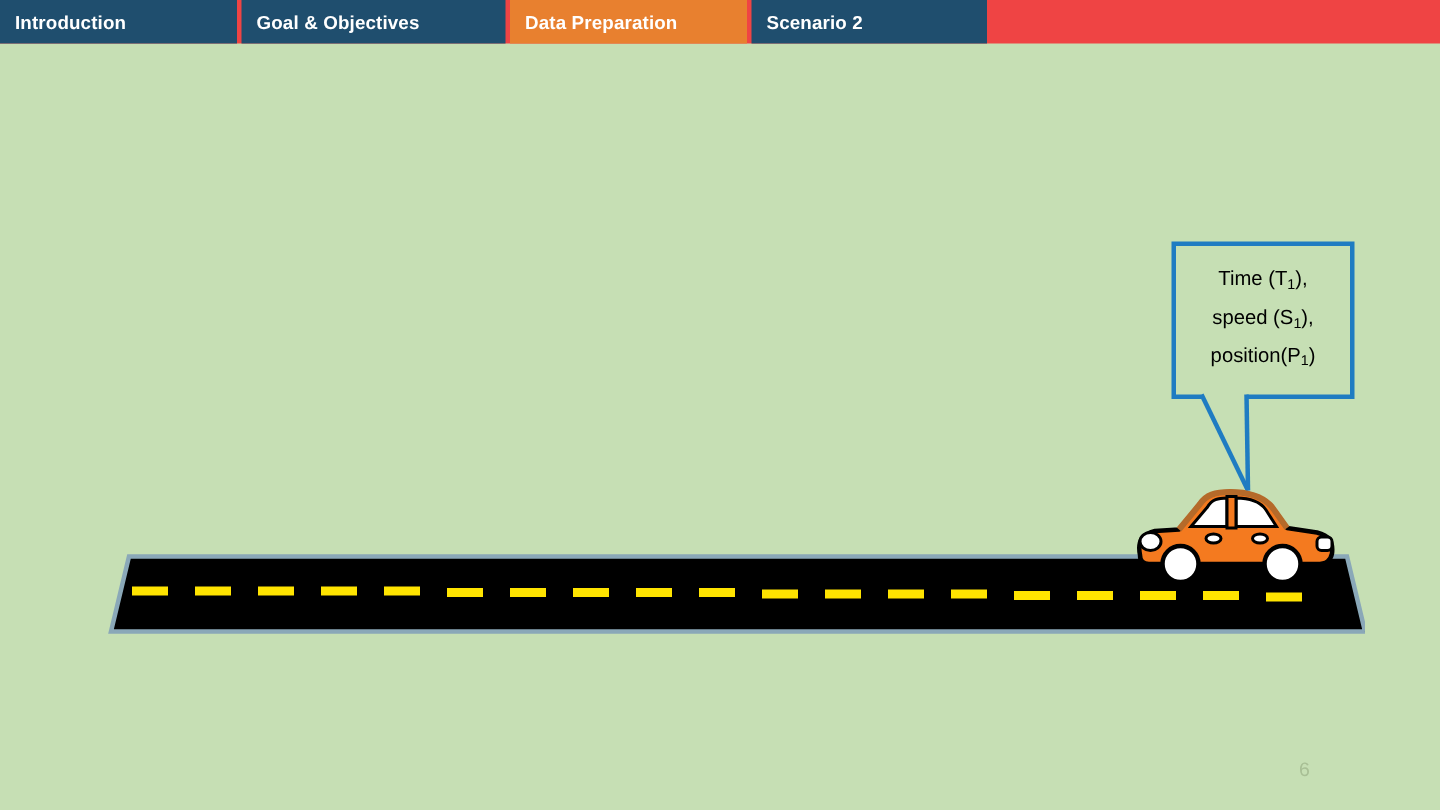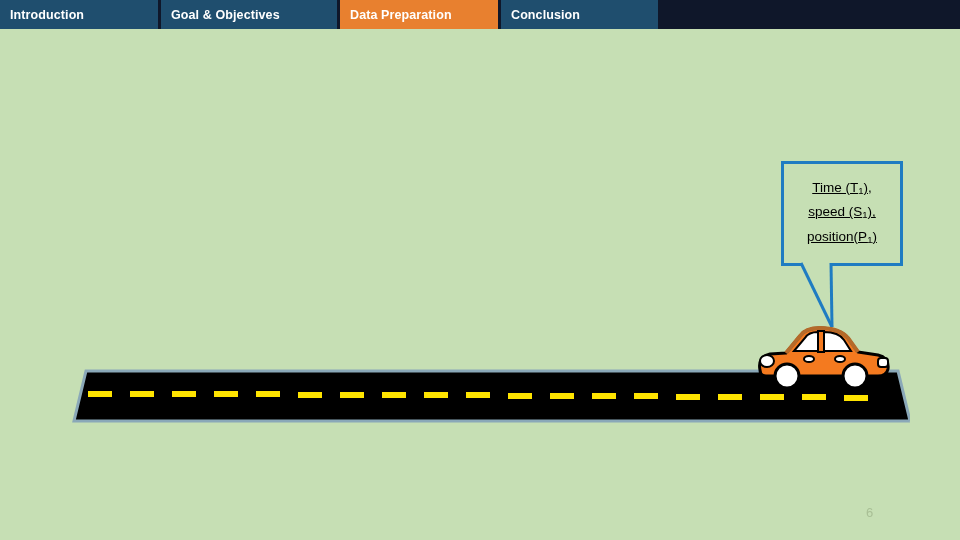--- a/index.html
+++ b/index.html
@@ -22,21 +22,21 @@
   }
 
   
   .navbar {
     position: absolute;
     left: 0;
     top: 0;
     width: 960px;
     height: 29px;
     display: flex;
-    background: #0f172a;
+    background: #ef4444;
   }
   .nav-tab {
     height: 29px;
     box-sizing: border-box;
     display: flex;
     align-items: center;
     padding-left: 10px;
     background: #1f4e6e;
     color: #ffffff;
     font-size: 12.5px;
@@ -58,21 +58,20 @@
     top: 161px;
     width: 122px;
     height: 105px;
     box-sizing: border-box;
     border: 3px solid #1f7cc2;
     background: transparent;
     display: flex;
     align-items: center;
     justify-content: center;
     text-align: center;
-    text-decoration: underline;
   }
   .callout-text {
     font-size: 13.5px;
     line-height: 21px;
     color: #000000;
     padding: 0 6px;
   }
   .callout-text sub {
     font-size: 9.5px;
     vertical-align: -0.25em;
@@ -130,21 +129,21 @@
     <div class="nav-tab" style="width:158px">
       <span>Introduction</span>
     </div>
     <div class="nav-tab" style="width:176px">
       <span>Goal &amp; Objectives</span>
     </div>
     <div class="nav-tab active" style="width:158px">
       <span>Data Preparation</span>
     </div>
     <div class="nav-tab" style="width:157px">
-      <span>Conclusion</span>
+      <span>Scenario 2</span>
     </div>
   </div>
 
   <svg class="road-svg" viewBox="0 0 840 70">
 
     <polygon points="16,9 828,9 840,59 4,59" fill="#000000" stroke="#8aa8b8" stroke-width="3"></polygon>
 
     <g fill="#ffe400">
       <rect x="18" y="29" width="24" height="6"></rect>
       <rect x="60" y="29" width="24" height="6"></rect>

